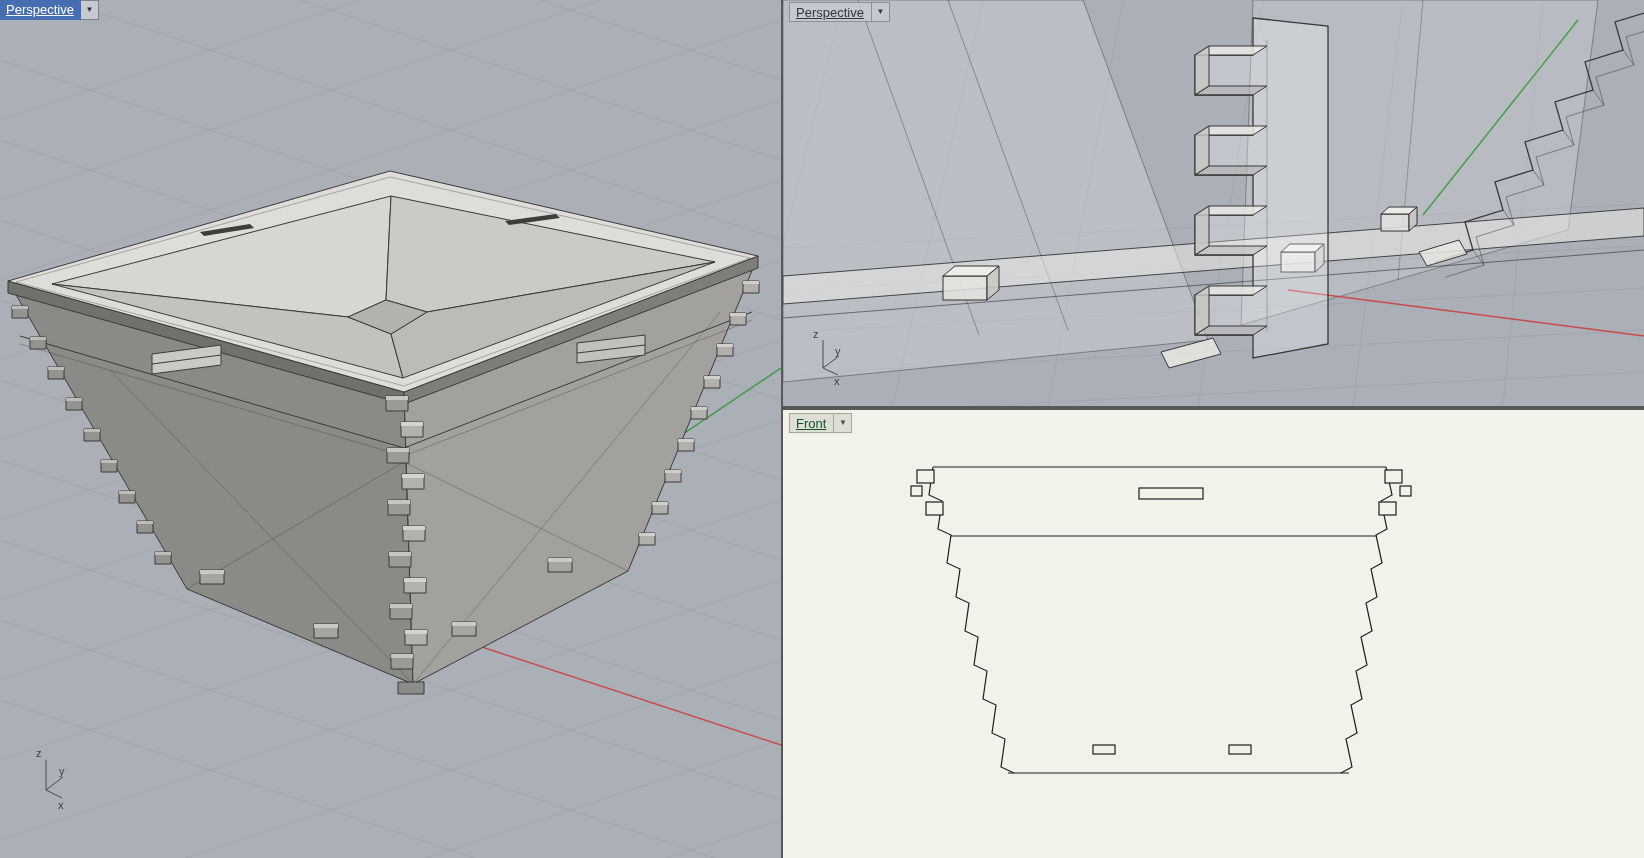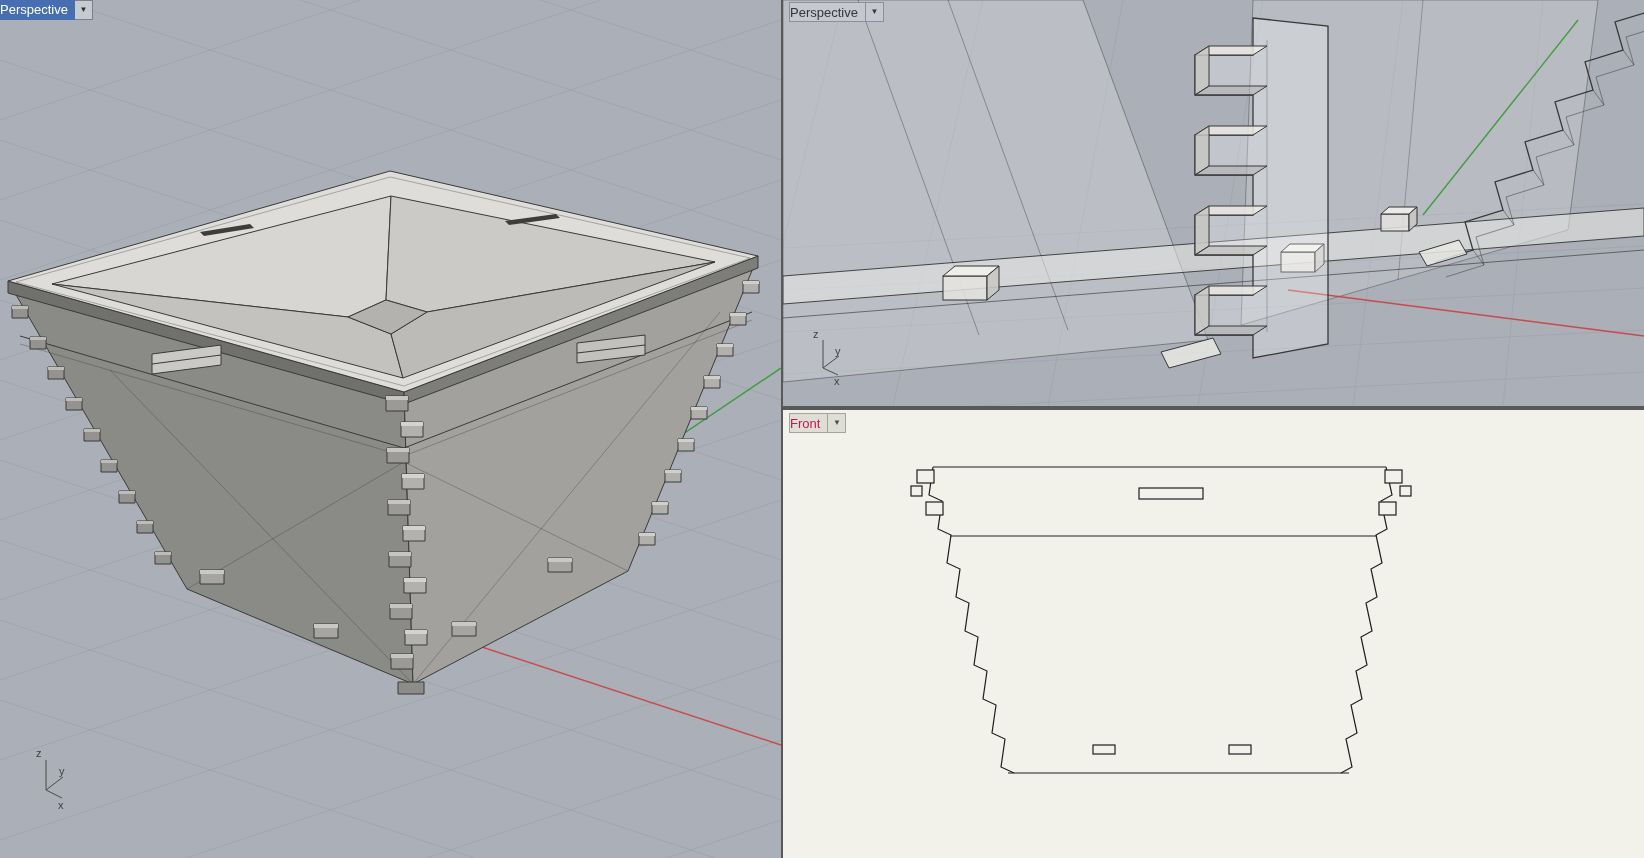--- a/index.html
+++ b/index.html
@@ -3,30 +3,30 @@
 <meta charset="utf-8">
 <style>
   html,body{margin:0;padding:0;background:#4d4d4d;font-family:"Liberation Sans",sans-serif;}
   .workspace{position:relative;width:1644px;height:858px;background:#585858;overflow:hidden;}
   .viewport{position:absolute;overflow:hidden;}
   .vp-main{left:0;top:0;width:781px;height:858px;background:#abafb7;}
   .vp-detail{left:783px;top:0;width:861px;height:406px;background:#abafb7;}
   .vp-front{left:783px;top:410px;width:861px;height:448px;background:#f2f1ea;}
   .viewport svg{display:block;}
   .vp-title{position:absolute;display:flex;align-items:stretch;height:20px;z-index:3;font-size:13px;line-height:20px;user-select:none;}
-  .vp-title .label{padding:0 7px 0 0;white-space:nowrap;}
+  .vp-title .label{padding:0 7px 0 6px;white-space:nowrap;text-decoration:underline;}
   .vp-title .menu-btn{width:17px;display:flex;align-items:center;justify-content:center;font-size:8px;cursor:pointer;}
   .t-main{top:0;left:0;}
   .t-main .label{background:#466eb0;color:#ffffff;}
   .t-main .menu-btn{background:#c6cad1;color:#2d2d2d;border:1px solid #7d8089;border-left:none;}
   .t-detail{top:2px;left:6px;}
   .t-detail .label{background:rgba(198,201,208,0.92);color:#33363b;border:1px solid #8d9098;border-right:none;}
   .t-detail .menu-btn{background:rgba(198,201,208,0.92);color:#33363b;border:1px solid #8d9098;}
   .t-front{top:3px;left:6px;}
-  .t-front .label{background:rgba(221,220,212,0.95);color:#be185d;border:1px solid #a5a49c;border-right:none;}
+  .t-front .label{background:rgba(221,220,212,0.95);color:#14532d;border:1px solid #a5a49c;border-right:none;}
   .t-front .menu-btn{background:rgba(221,220,212,0.95);color:#4d4d4d;border:1px solid #a5a49c;}
   .gizmo-text{font-size:11px;fill:#3f3f44;}
 </style>
 </head>
 <body>
 
 <div class="workspace">
 
   <div class="viewport vp-main">
     <svg width="781" height="858" viewBox="0 0 781 858">

